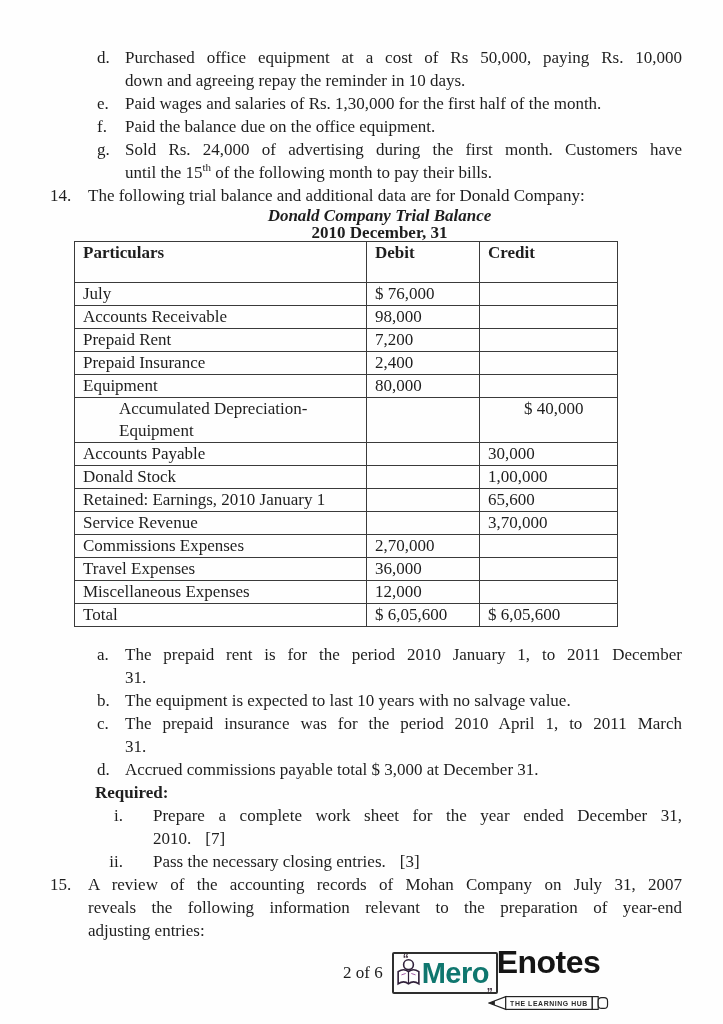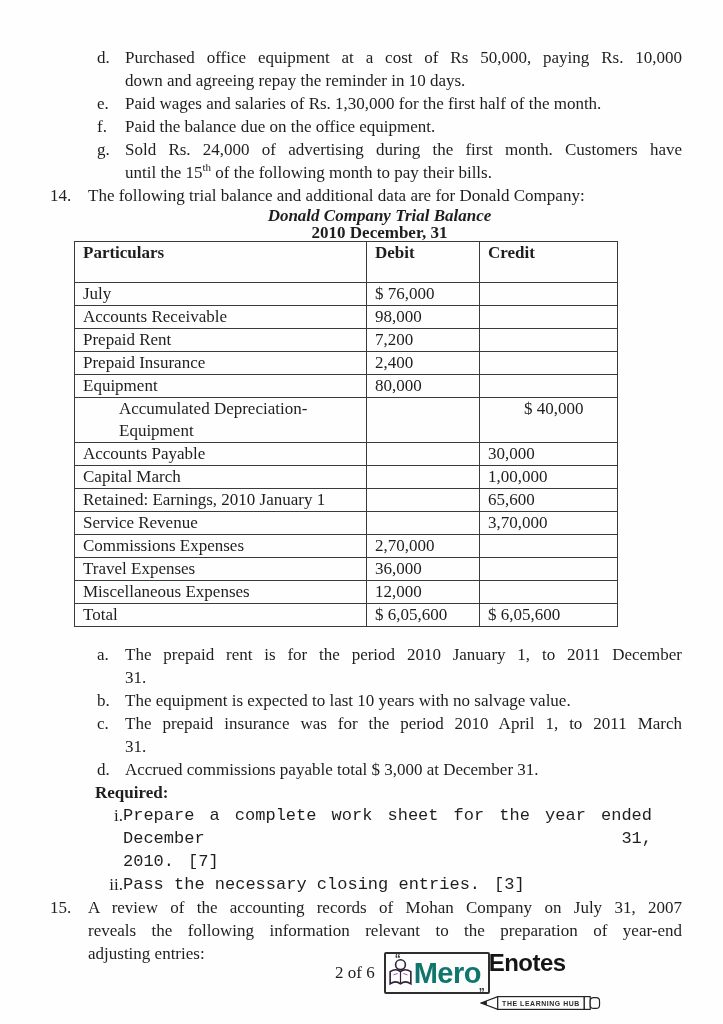--- a/index.html
+++ b/index.html
@@ -8,46 +8,46 @@
     font-family:"Liberation Serif","DejaVu Serif",serif;
     font-size:17px;line-height:23px;color:#1e1e1e;overflow:hidden;
   }
   .content{padding-top:46px;}
   .li{display:flex;}
   .marker{flex:none;width:28px;margin-left:97px;}
   .marker.q{width:38px;margin-left:50px;}
   .marker.rm{width:28px;margin-left:95px;text-align:right;}
   .txt.w2{width:557px;}
   .txt.w1{width:594px;}
-  .txt.wr{width:529px;font-family:Liberation Mono, monospace;}
+  .txt.wr{margin-left:30px;width:529px;}
   .jline{text-align:justify;text-align-last:justify;}
   .sup{font-size:11px;vertical-align:super;line-height:0;}
   .tb-title{margin-left:108px;width:543px;text-align:center;font-weight:bold;line-height:17px;font-style:italic;}
   .tb-subtitle{margin-left:108px;width:543px;text-align:center;font-weight:bold;line-height:17px;}
   table.tb{margin-left:74px;width:543px;border-collapse:collapse;table-layout:fixed;}
   table.tb th,table.tb td{
     border:1.6px solid #3a3a3a;padding:0 6px 0 8px;vertical-align:top;
     font-size:17px;line-height:22px;overflow:hidden;white-space:nowrap;
   }
   table.tb th{text-align:left;font-weight:bold;height:40px;}
   table.tb td{height:21px;font-weight:normal;}
   table.tb tr.tall td{height:44px;padding-left:44px;}
   .notes{margin-top:16px;}
   .req-label{margin-left:95px;font-weight:bold;}
   .marks{margin-left:14px;}
-  .footer{position:absolute;left:335px;top:948px;display:flex;align-items:flex-start;}
+  .footer{position:absolute;left:343px;top:948px;display:flex;align-items:flex-start;}
   .pageno{margin-top:13px;margin-right:9px;white-space:nowrap;}
   .logo{position:relative;width:225px;height:62px;font-family:"Liberation Sans","DejaVu Sans",sans-serif;}
   .logo-box{
     position:absolute;left:0;top:4px;width:106px;height:42px;box-sizing:border-box;
     border:2px solid #2e2e2e;border-radius:2px;background:#fdfdfd;
     display:flex;align-items:center;padding:1px 2px;
   }
   .mero{font-weight:bold;font-size:29px;color:#0f766e;letter-spacing:-0.5px;margin-left:1px;}
-  .enotes{position:absolute;left:105px;top:3px;font-weight:bold;font-size:24px;letter-spacing:-0.5px;color:#151515;}
+  .enotes{position:absolute;left:105px;top:3px;font-weight:bold;font-size:32px;letter-spacing:-0.5px;color:#151515;}
   .quote{position:absolute;font-weight:bold;color:#3a2a3a;font-size:12px;line-height:10px;}
   .q-open{left:9px;top:0px;}
   .q-close{left:93px;top:34px;}
   .pencil{position:absolute;left:96px;top:46px;}
 </style>
 </head>
 <body>
 
 <div class="page">
   <div class="content">
@@ -138,21 +138,21 @@
             </td>
             <td></td>
             <td>$ 40,000</td>
           </tr>
           <tr>
             <td>Accounts Payable</td>
             <td></td>
             <td>30,000</td>
           </tr>
           <tr>
-            <td>Capital March</td>
+            <td>Donald Stock</td>
             <td></td>
             <td>1,00,000</td>
           </tr>
           <tr>
             <td>Retained: Earnings, 2010 January 1</td>
             <td></td>
             <td>65,600</td>
           </tr>
           <tr>
             <td>Service Revenue</td>

